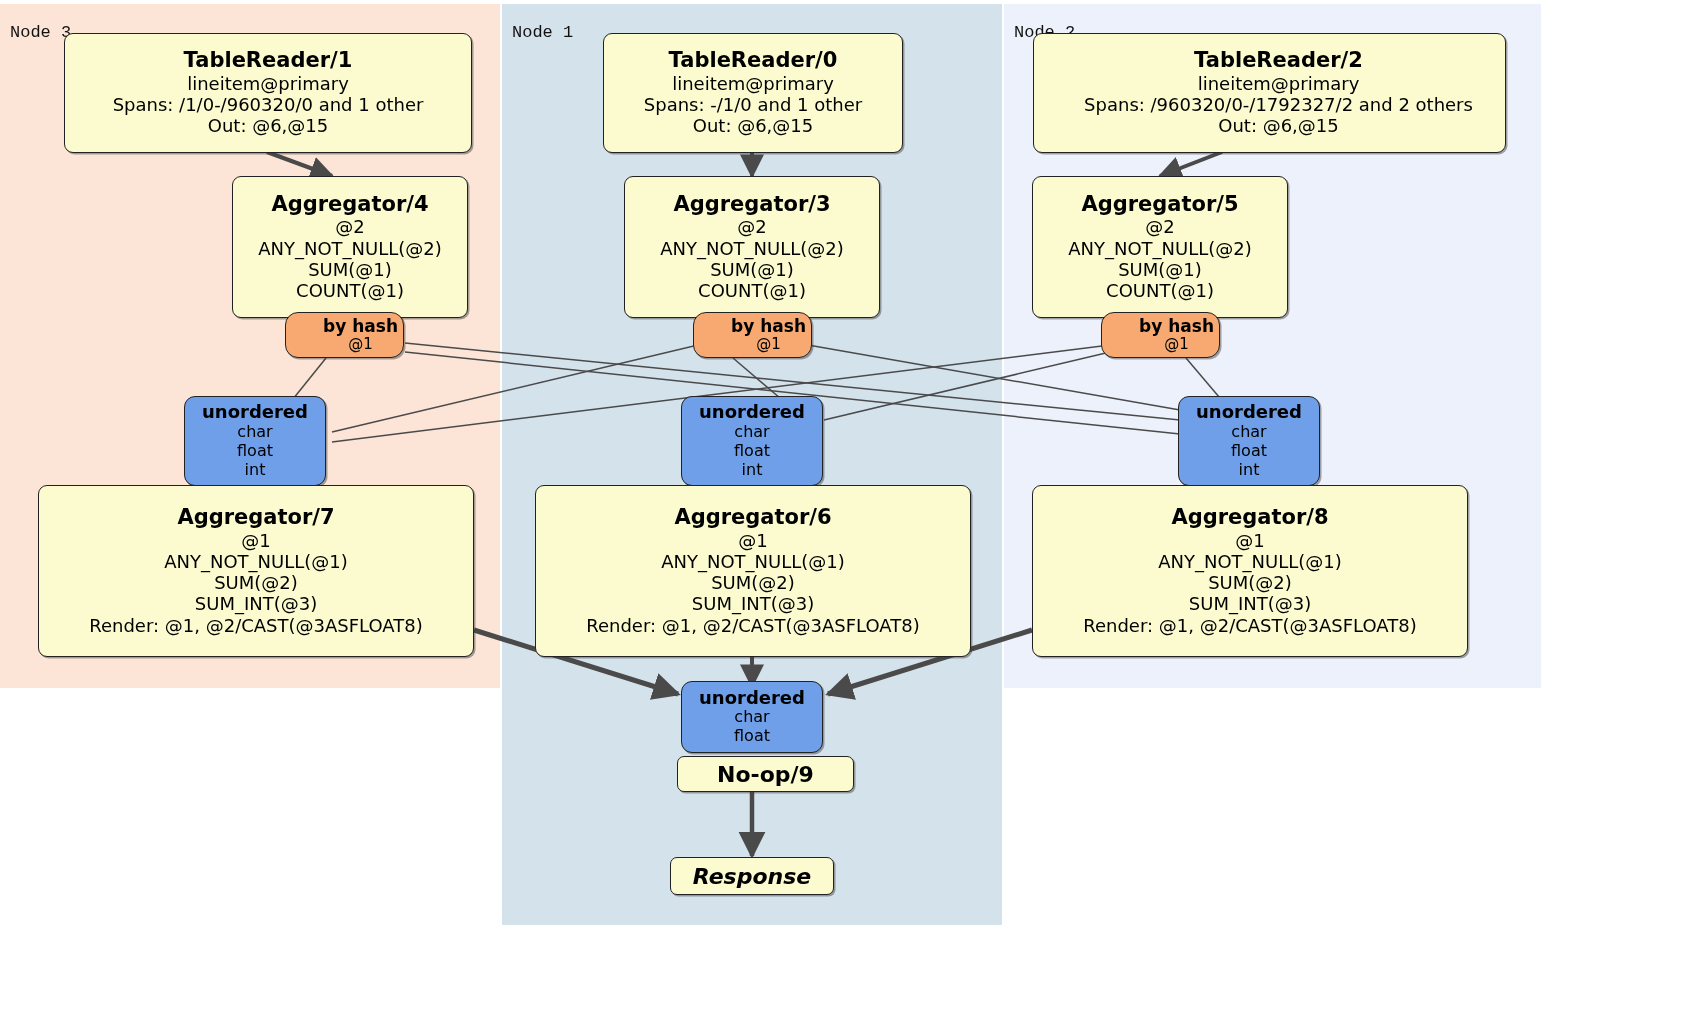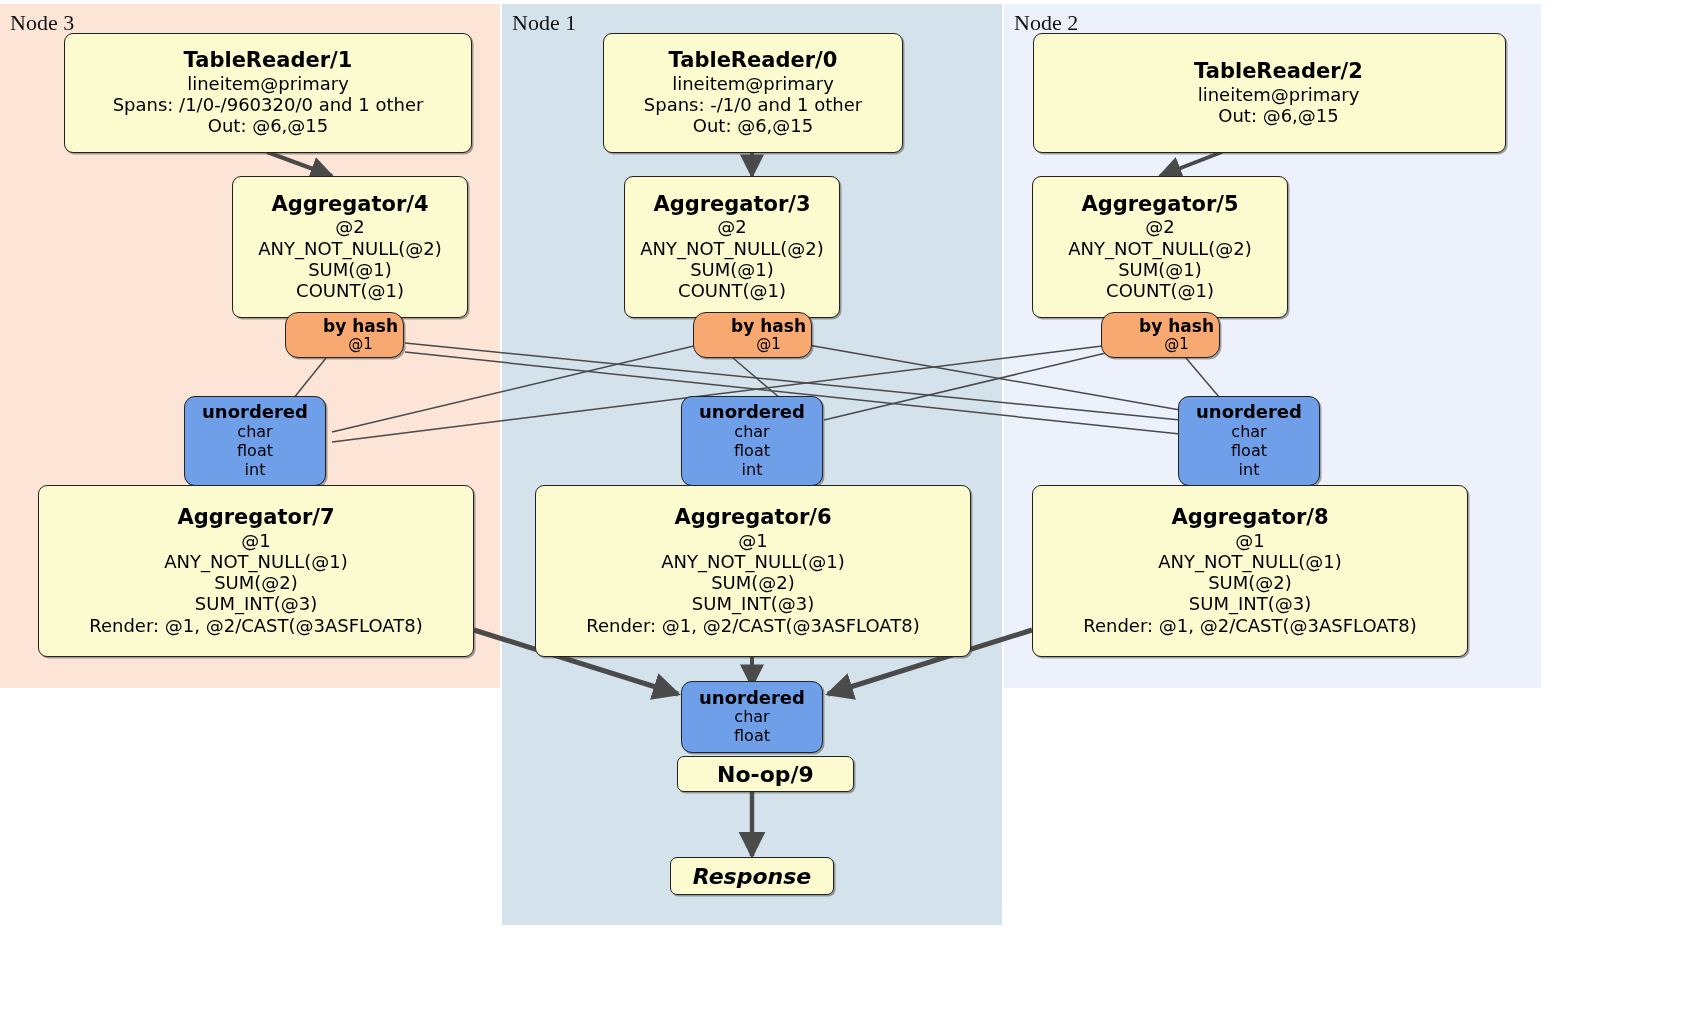--- a/index.html
+++ b/index.html
@@ -4,22 +4,22 @@
 <style>
   html,body{margin:0;padding:0;background:#ffffff;}
   body{font-family:"DejaVu Sans","Liberation Sans",sans-serif;}
   #stage{position:relative;width:1706px;height:1016px;overflow:hidden;background:#fff;}
 
   .region{position:absolute;box-sizing:border-box;}
   #region-node3{left:0px;top:4px;width:500px;height:684px;background:#fce4d6;}
   #region-node1{left:502px;top:4px;width:500px;height:921px;background:#d4e2ec;}
   #region-node2{left:1004px;top:4px;width:537px;height:684px;background:#edf1fb;}
 
-  .region-label{position:absolute;top:6px;left:10px;font-size:22px;color:#111;
-                font-family:Liberation Serif, serif;}
+  .region-label{position:absolute;top:19px;left:10px;font-size:17px;color:#111;
+                font-family:Liberation Mono, monospace;}
 
   svg#edges{position:absolute;left:0;top:0;width:1706px;height:1016px;overflow:visible;}
 
   .node{position:absolute;box-sizing:border-box;text-align:center;
         display:flex;flex-direction:column;justify-content:center;}
 
   .procbox{background:#fbfbcf;border:1.6px solid #222;border-radius:9px;
            box-shadow:1.5px 1.5px 0px rgba(60,60,60,.45);}
   .procbox .ttl{font-weight:bold;font-size:21px;color:#000;line-height:1.12;}
   .procbox .ln{font-size:18px;color:#000;line-height:1.18;white-space:nowrap;}
@@ -123,21 +123,21 @@
     <div class="ln">Render: @1, @2/CAST(@3ASFLOAT8)</div>
   </div>
 
   <div class="node procbox" style="left:603px;top:33px;width:300px;height:120px;">
     <div class="ttl">TableReader/0</div>
     <div class="ln">lineitem@primary</div>
     <div class="ln">Spans: -/1/0 and 1 other</div>
     <div class="ln">Out: @6,@15</div>
   </div>
 
-  <div class="node procbox" style="left:624px;top:176px;width:216px;height:142px;">
+  <div class="node procbox" style="left:624px;top:176px;width:256px;height:142px;">
     <div class="ttl">Aggregator/3</div>
     <div class="ln">@2</div>
     <div class="ln">ANY_NOT_NULL(@2)</div>
     <div class="ln">SUM(@1)</div>
     <div class="ln">COUNT(@1)</div>
   </div>
 
   <div class="node router-hash" style="left:693px;top:312px;width:119px;height:46px;">
     <div class="ttl">by hash</div>
     <div class="ln">@1</div>
@@ -169,20 +169,21 @@
     <div class="ttl">No-op/9</div>
   </div>
 
   <div class="node smallbox" style="left:670px;top:857px;width:164px;height:38px;font-style:italic;">
     <div class="ttl">Response</div>
   </div>
 
   <div class="node procbox" style="left:1033px;top:33px;width:473px;height:120px;padding-left:18px;">
     <div class="ttl">TableReader/2</div>
     <div class="ln">lineitem@primary</div>
+    <div class="ln">Spans: /960320/0-/1792327/2 and 2 others</div>
     <div class="ln">Out: @6,@15</div>
   </div>
 
   <div class="node procbox" style="left:1032px;top:176px;width:256px;height:142px;">
     <div class="ttl">Aggregator/5</div>
     <div class="ln">@2</div>
     <div class="ln">ANY_NOT_NULL(@2)</div>
     <div class="ln">SUM(@1)</div>
     <div class="ln">COUNT(@1)</div>
   </div>

